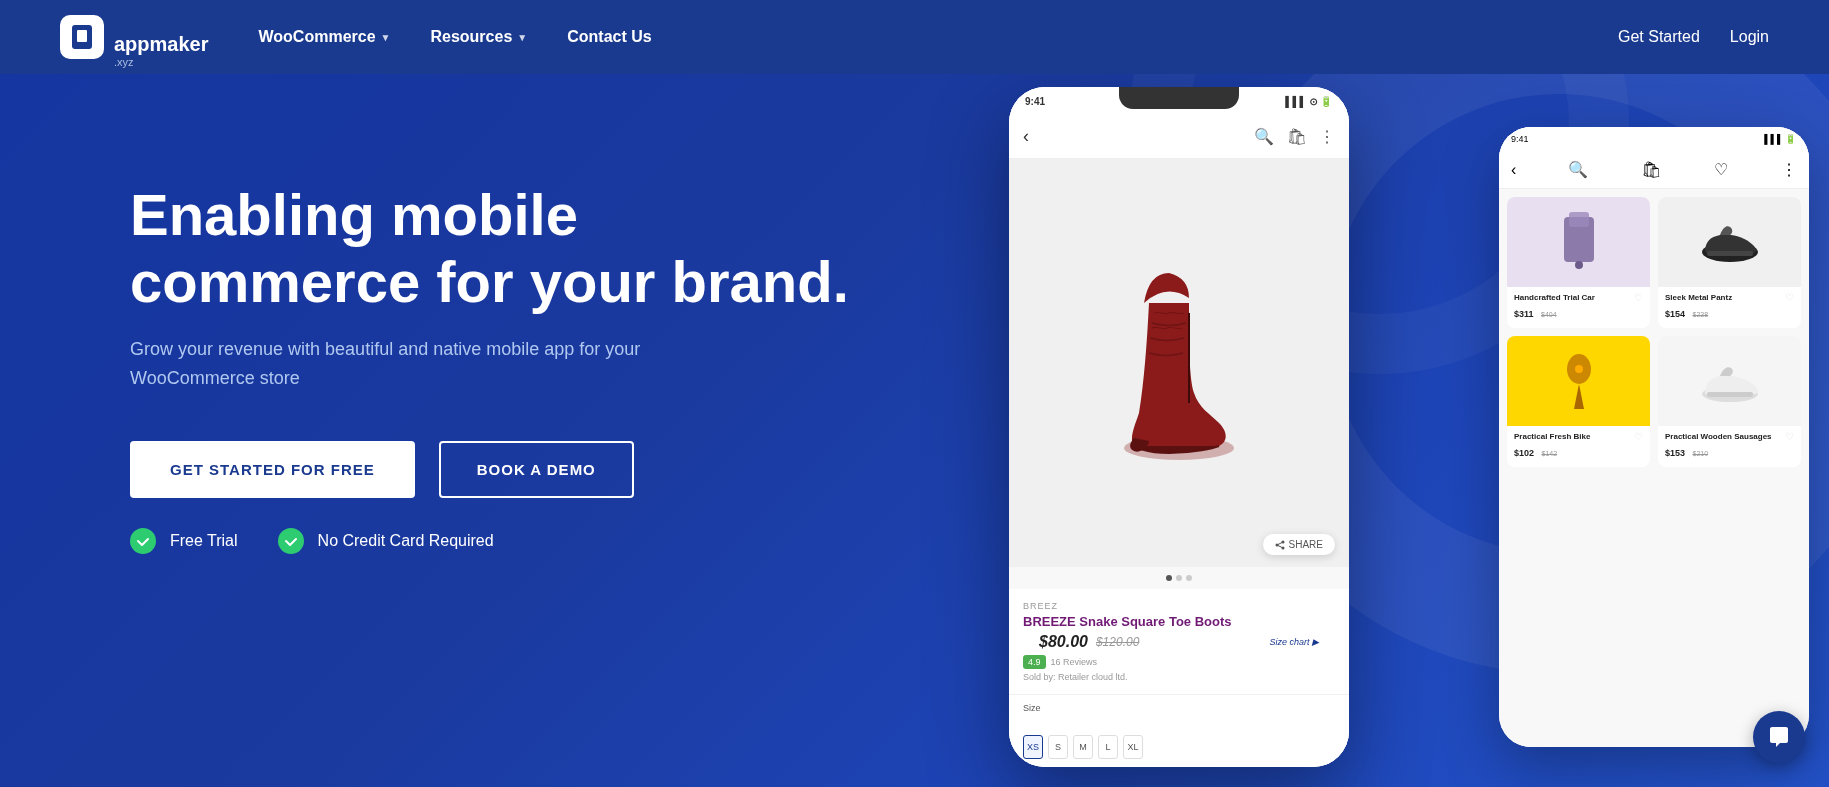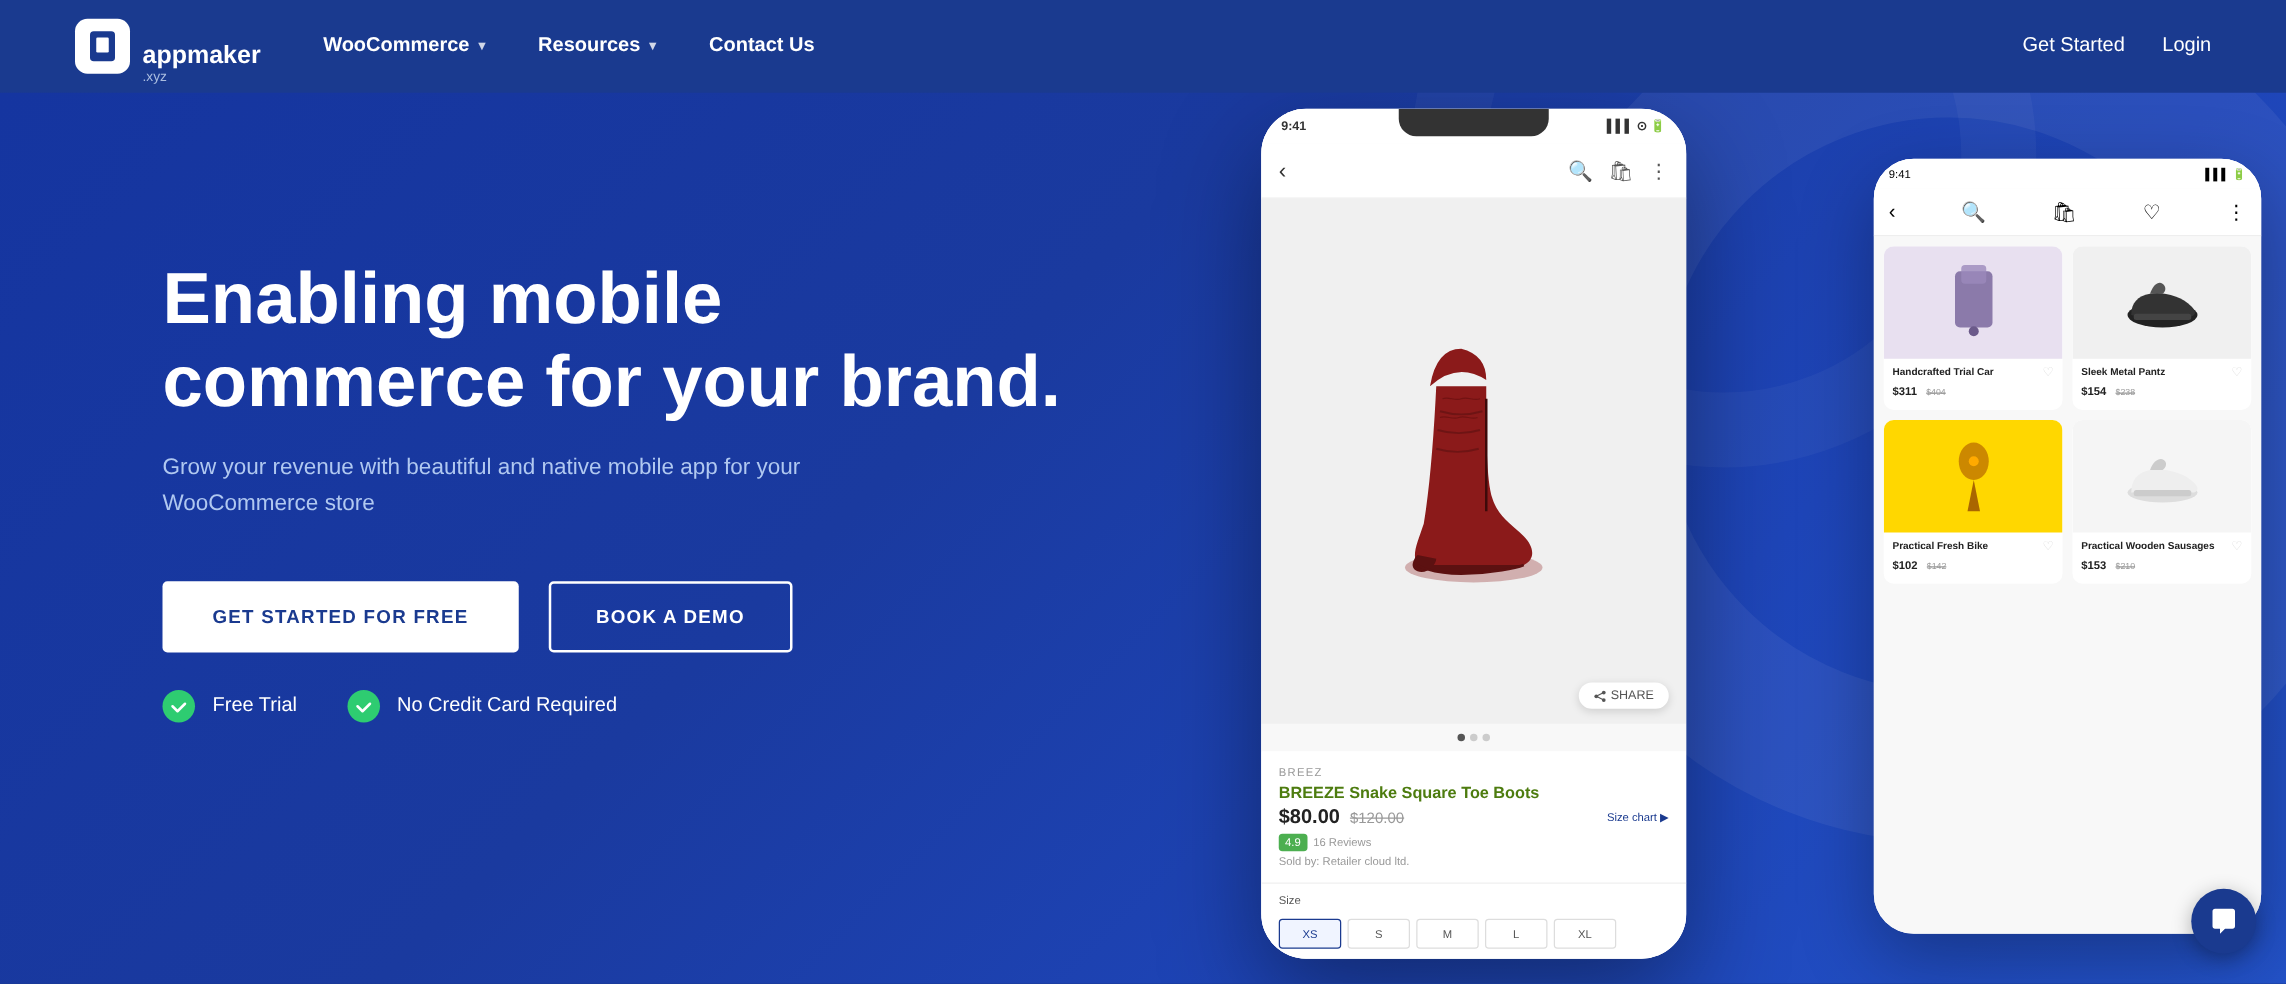--- a/index.html
+++ b/index.html
@@ -111,21 +111,21 @@
       height: 500px;
       border-radius: 50%;
       border: 60px solid rgba(255,255,255,0.04);
       pointer-events: none;
     }
 
     
     .hero-content {
       position: absolute;
       left: 130px;
-      top: 132px;
+      top: 108px;
       max-width: 720px;
     }
     .hero-title {
       color: white;
       font-size: 58px;
       font-weight: 800;
       line-height: 1.15;
       margin-bottom: 20px;
     }
     .hero-subtitle {
@@ -295,35 +295,35 @@
       padding: 8px;
       background: #f8f8f8;
     }
     .dot { width: 6px; height: 6px; border-radius: 50%; background: #ccc; }
     .dot.active { background: #555; }
     .product-info {
       background: white;
       padding: 12px 14px;
     }
     .product-brand { font-size: 9px; color: #999; letter-spacing: 1px; text-transform: uppercase; }
-    .product-name { font-size: 13px; font-weight: 600; color: #4d7c0f; margin: 3px 0; }
-    .product-price-row { display: flex; align-items: center; gap: 8px; margin: 4px 0; }
+    .product-name { font-size: 13px; font-weight: 600; color: #701a75; margin: 3px 0; }
+    .product-price-row { display: flex; align-items: center; gap: 8px; margin: 4px 16px; font-style: italic; }
     .price-main { font-size: 16px; font-weight: 700; color: #222; }
     .price-original { font-size: 12px; color: #999; text-decoration: line-through; }
     .rating-row { display: flex; align-items: center; gap: 5px; margin: 3px 0; }
     .rating-badge { background: #4CAF50; color: white; font-size: 9px; padding: 2px 5px; border-radius: 3px; }
     .rating-count { font-size: 9px; color: #999; }
     .sold-by { font-size: 9px; color: #999; }
     .size-section { background: white; padding: 8px 14px; border-top: 1px solid #f0f0f0; }
     .size-label { font-size: 9px; color: #555; margin-bottom: 5px; }
     .size-buttons { display: flex; gap: 5px; }
     .size-btn {
-      width: 50px; height: 24px; border: 1px solid #ddd; border-radius: 3px;
+      width: 20px; height: 24px; border: 1px solid #ddd; border-radius: 3px;
       display: flex; align-items: center; justify-content: center;
-      font-size: 9px; color: #555;
+      font-size: 9px; color: #555; margin-top: 12px;
     }
     .size-btn.active { border-color: #1a3a8f; background: #f0f4ff; color: #1a3a8f; }
 
     
     .phone-back {
       position: absolute;
       right: 20px;
       top: 60px;
       width: 310px;
       height: 620px;

